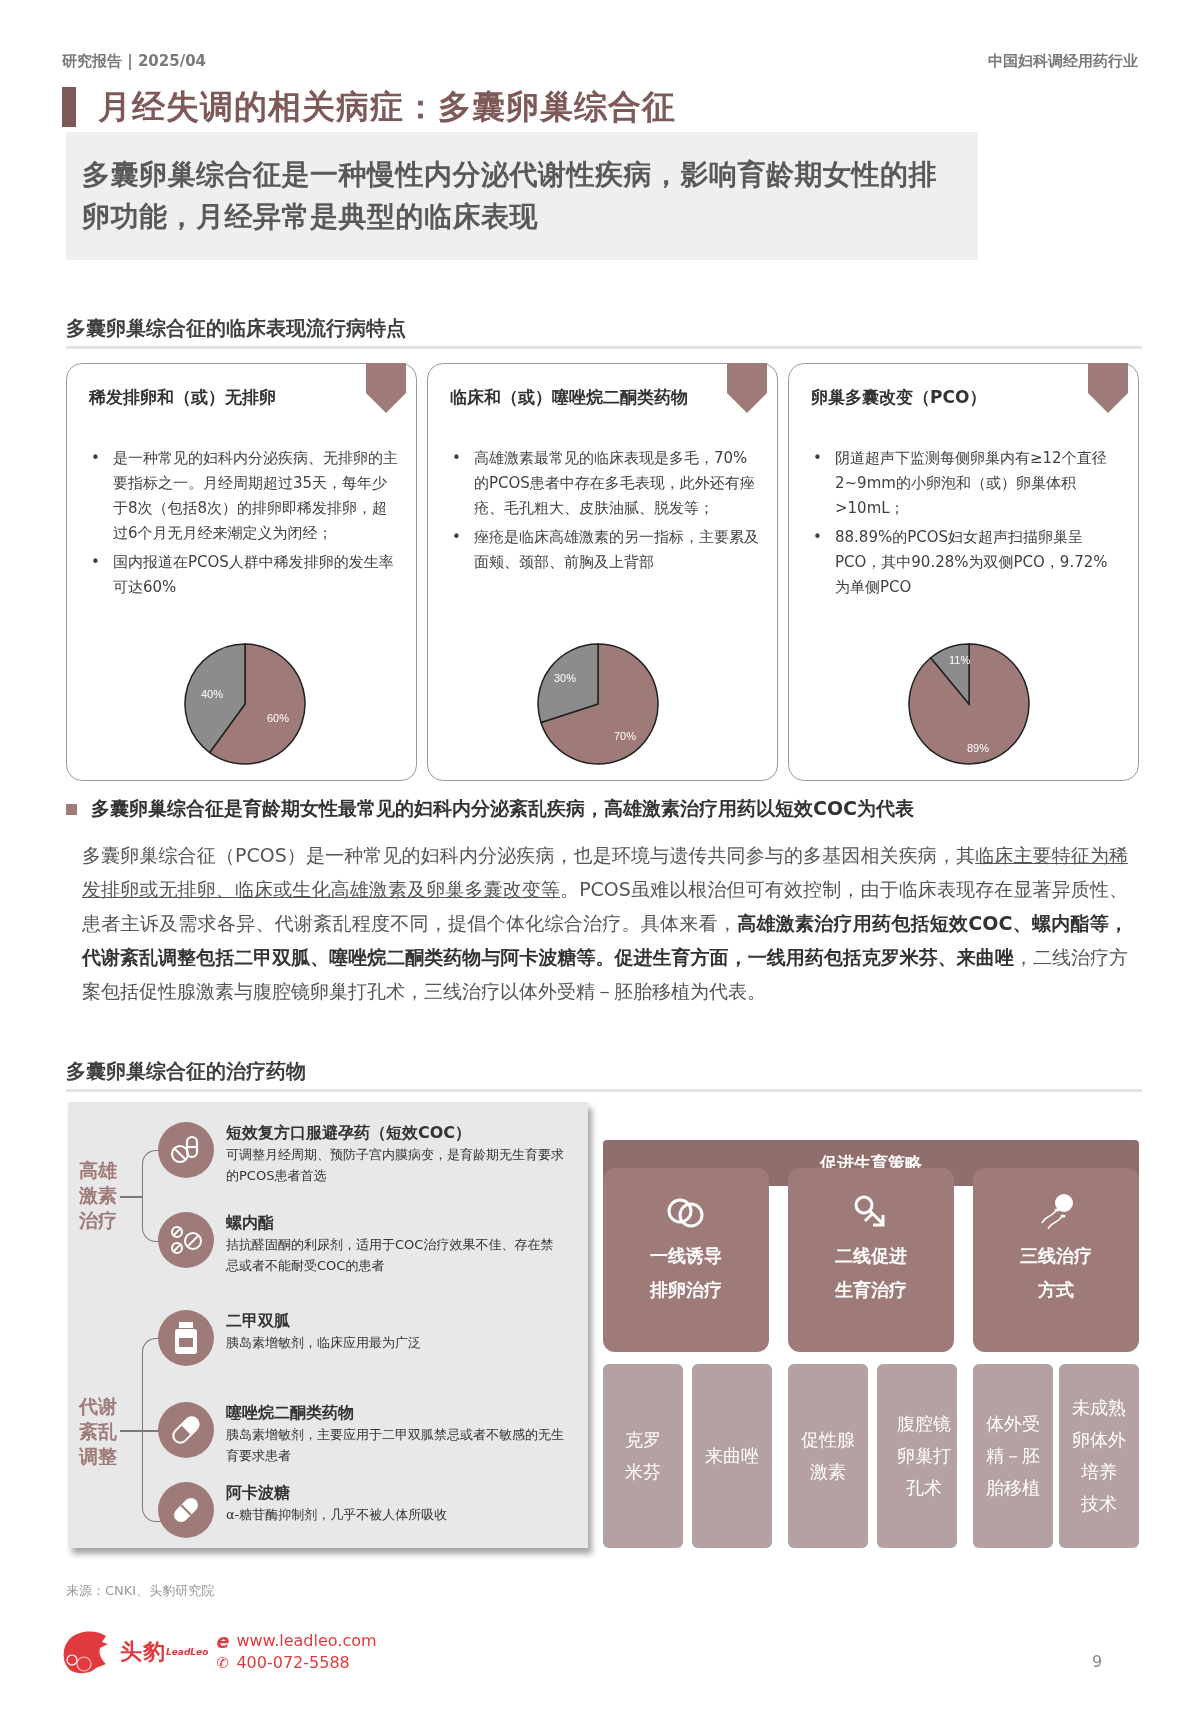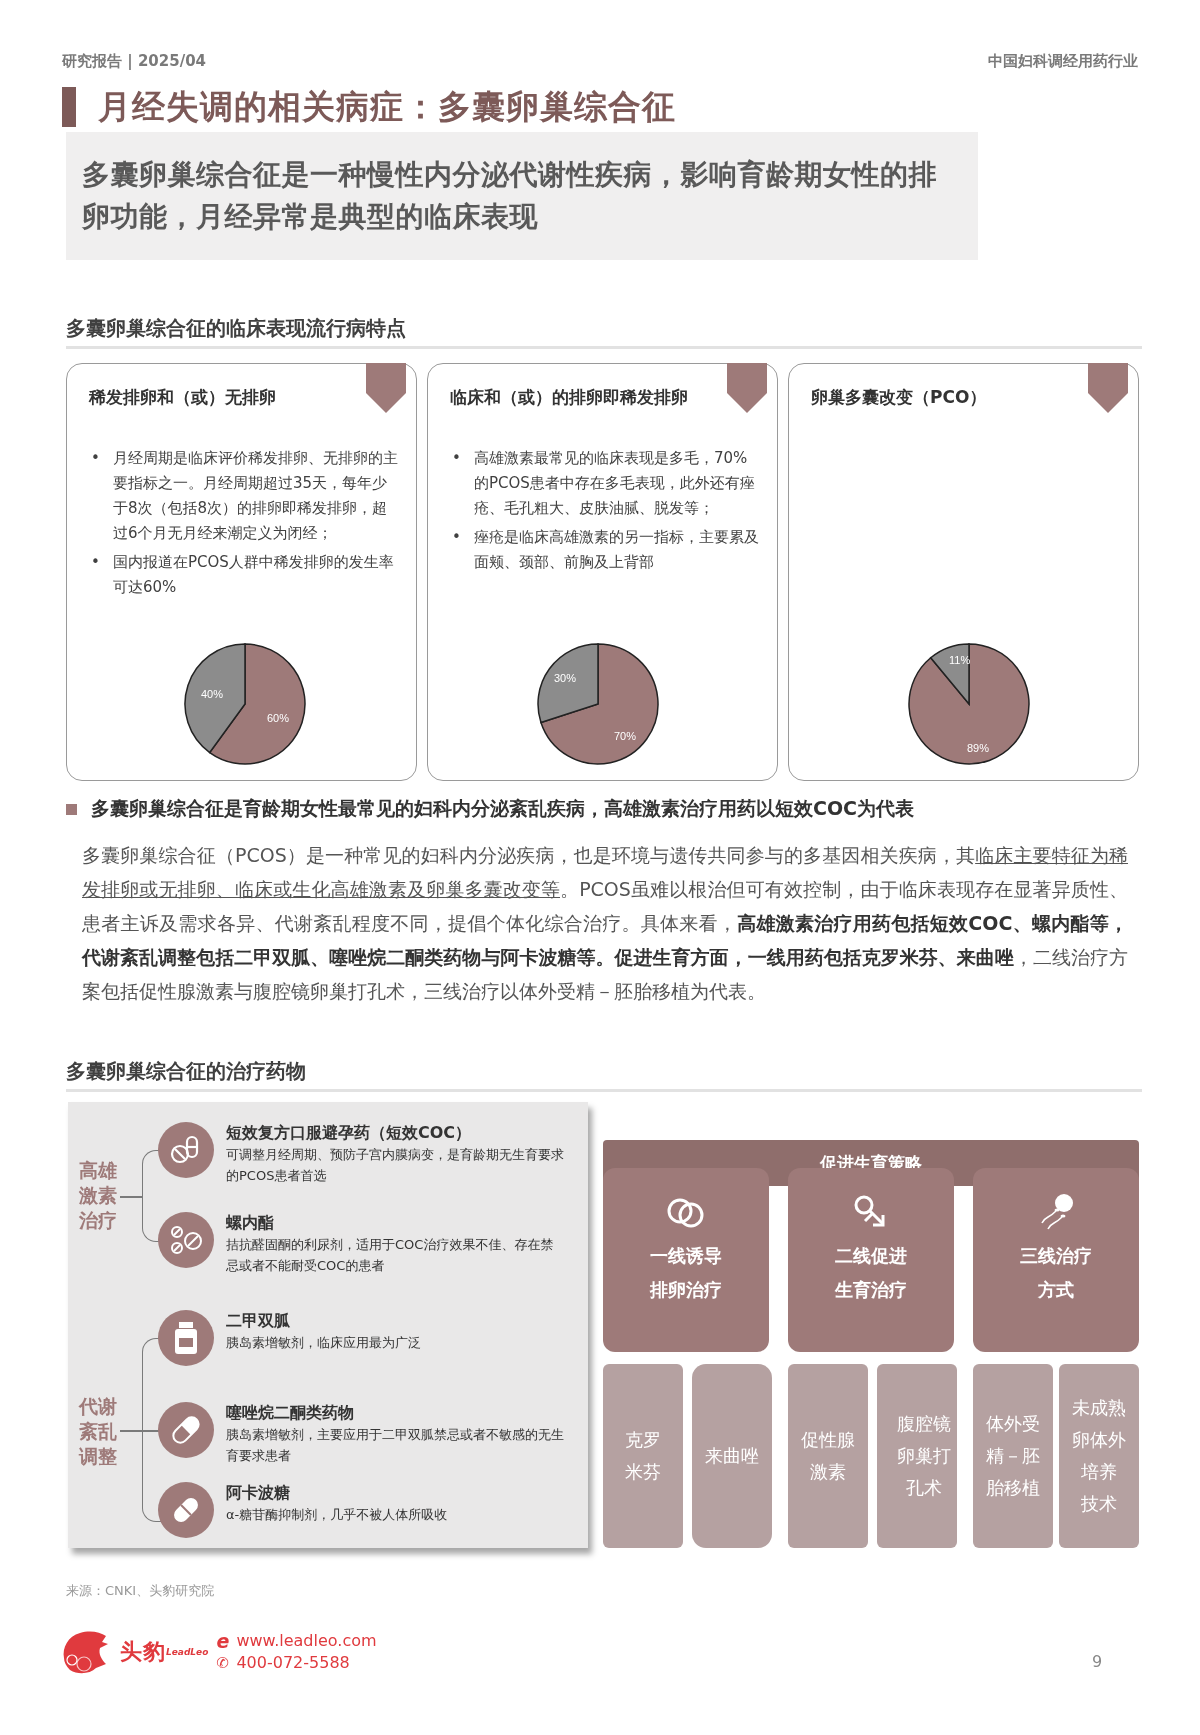--- a/index.html
+++ b/index.html
@@ -79,51 +79,55 @@
 </div>
 
 <div class="section-head" style="top:315px;">
   <div class="txt">多囊卵巢综合征的临床表现流行病特点</div>
 </div>
 
 <div class="card" style="left:66px;">
   <div class="flag"></div>
   <div class="title">稀发排卵和（或）无排卵</div>
   <ul style="top:82px;">
-    <li>月经周期是临床评价稀发排卵、无排卵的主要指标之一。月经周期超过35天，每年少于8次（包括8次）的排卵即稀发排卵，超过6个月无月经来潮定义为闭经；</li>
+    <li>是一种常见的妇科内分泌疾病、无排卵的主要指标之一。月经周期超过35天，每年少于8次（包括8次）的排卵即稀发排卵，超过6个月无月经来潮定义为闭经；</li>
     <li>国内报道在PCOS人群中稀发排卵的发生率可达60%</li>
   </ul>
   <svg class="pie" style="left:116px; top:278px;" width="124" height="124" viewBox="-62 -62 124 124">
 
     <path d="M0,0 L0,-60 A60,60 0 1,1 -35.27,48.54 Z" fill="#9e7a79" stroke="#222" stroke-width="1.5"></path>
     <path d="M0,0 L-35.27,48.54 A60,60 0 0,1 0,-60 Z" fill="#8c8c8c" stroke="#222" stroke-width="1.5"></path>
     <text x="22" y="18" font-size="11" fill="#fff" font-family="Liberation Sans, sans-serif">60%</text>
     <text x="-44" y="-6" font-size="11" fill="#fff" font-family="Liberation Sans, sans-serif">40%</text>
   </svg>
 </div>
 
 <div class="card" style="left:427px;">
   <div class="flag"></div>
-  <div class="title">临床和（或）的排卵即稀发排卵</div>
+  <div class="title">临床和（或）噻唑烷二酮类药物</div>
   <ul style="top:82px;">
     <li>高雄激素最常见的临床表现是多毛，70%的PCOS患者中存在多毛表现，此外还有痤疮、毛孔粗大、皮肤油腻、脱发等；</li>
     <li>痤疮是临床高雄激素的另一指标，主要累及面颊、颈部、前胸及上背部</li>
   </ul>
   <svg class="pie" style="left:108px; top:278px;" width="124" height="124" viewBox="-62 -62 124 124">
 
     <path d="M0,0 L0,-60 A60,60 0 1,1 -57.06,18.54 Z" fill="#9e7a79" stroke="#222" stroke-width="1.5"></path>
     <path d="M0,0 L-57.06,18.54 A60,60 0 0,1 0,-60 Z" fill="#8c8c8c" stroke="#222" stroke-width="1.5"></path>
     <text x="16" y="36" font-size="11" fill="#fff" font-family="Liberation Sans, sans-serif">70%</text>
     <text x="-44" y="-22" font-size="11" fill="#fff" font-family="Liberation Sans, sans-serif">30%</text>
   </svg>
 </div>
 
 <div class="card" style="left:788px;">
   <div class="flag"></div>
   <div class="title">卵巢多囊改变（PCO）</div>
+  <ul style="top:82px;">
+    <li>阴道超声下监测每侧卵巢内有≥12个直径2~9mm的小卵泡和（或）卵巢体积&gt;10mL；</li>
+    <li>88.89%的PCOS妇女超声扫描卵巢呈PCO，其中90.28%为双侧PCO，9.72%为单侧PCO</li>
+  </ul>
   <svg class="pie" style="left:118px; top:278px;" width="124" height="124" viewBox="-62 -62 124 124">
 
     <path d="M0,0 L0,-60 A60,60 0 1,1 -38.27,-46.21 Z" fill="#9e7a79" stroke="#222" stroke-width="1.5"></path>
     <path d="M0,0 L-38.27,-46.21 A60,60 0 0,1 0,-60 Z" fill="#8c8c8c" stroke="#222" stroke-width="1.5"></path>
     <text x="-2" y="48" font-size="11" fill="#fff" font-family="Liberation Sans, sans-serif">89%</text>
     <text x="-20" y="-40" font-size="11" fill="#fff" font-family="Liberation Sans, sans-serif">11%</text>
   </svg>
 </div>
 
 <div class="key-point">
@@ -266,21 +270,21 @@
   <div class="lbl">三线治疗</div>
   <div class="lbl">方式</div>
 </div>
 
 <div class="sub-card" style="left:603px;">
   <div>
       <div>克罗</div>
       <div>米芬</div>
     </div>
 </div>
-<div class="sub-card" style="left:692px;border-radius:14px;">
+<div class="sub-card" style="left:692px;">
   <div>
       <div>来曲唑</div>
     </div>
 </div>
 <div class="sub-card" style="left:788px;">
   <div>
       <div>促性腺</div>
       <div>激素</div>
     </div>
 </div>

